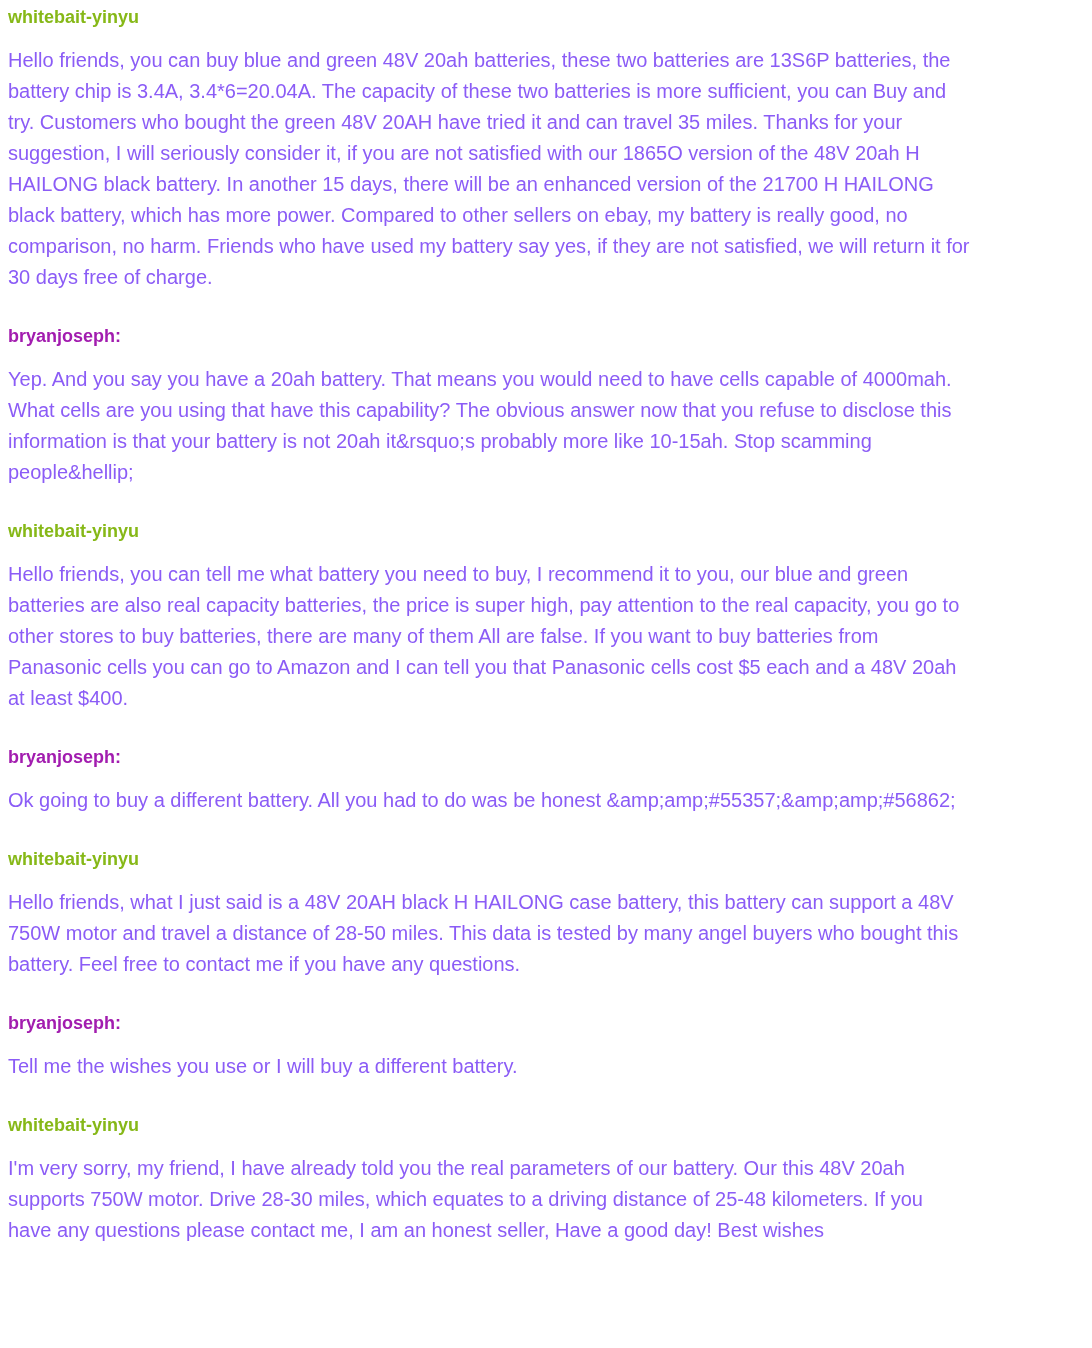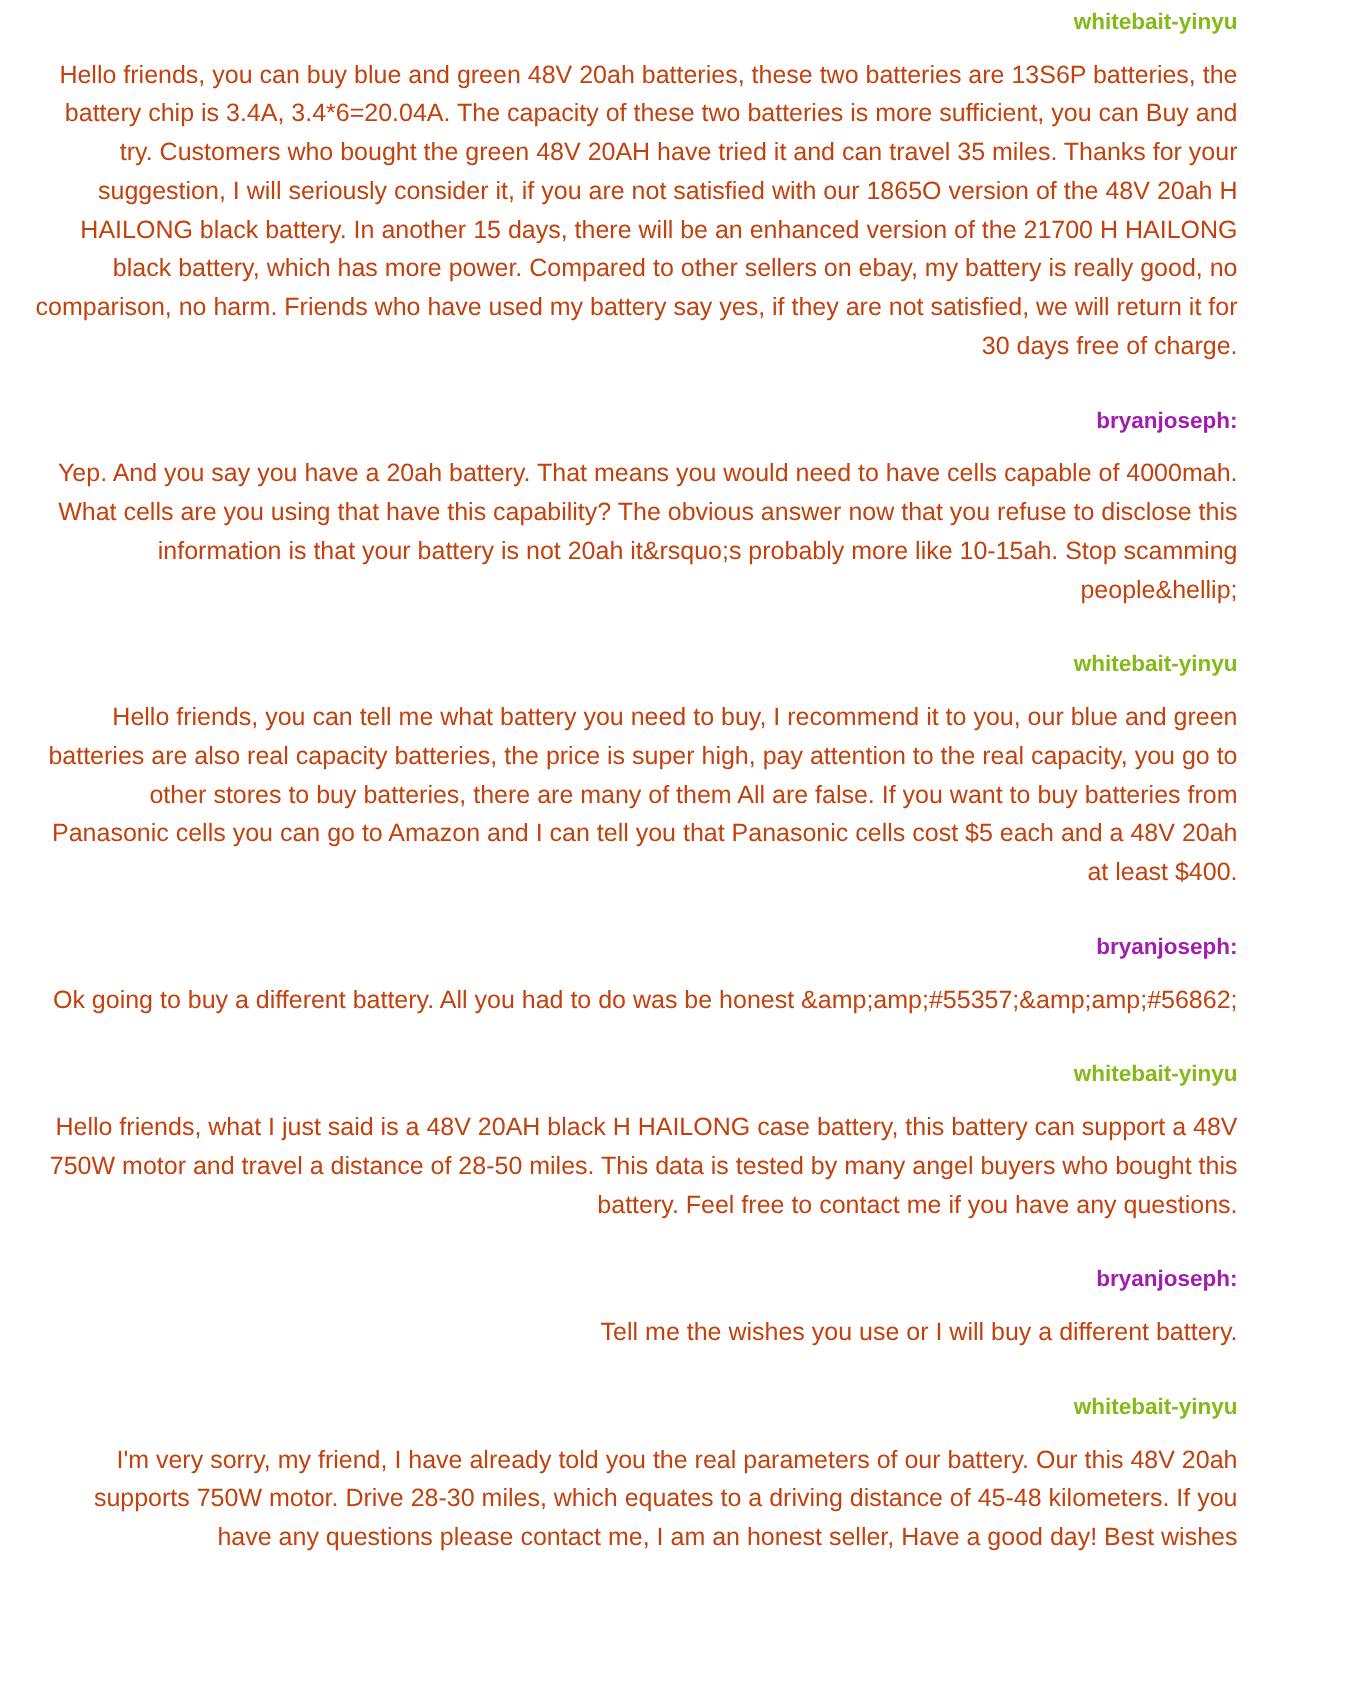--- a/index.html
+++ b/index.html
@@ -7,42 +7,41 @@
     padding: 0;
     background: #ffffff;
   }
   body {
     font-family: "Liberation Sans", sans-serif;
     -webkit-font-smoothing: antialiased;
   }
   .thread {
     box-sizing: content-box;
     max-width: 962px;
-    padding: 6px 24px 20px 28px;
-    text-align: right;
+    padding: 6px 24px 20px 8px;
   }
   .message {
     margin: 0 0 32px 0;
   }
   .message:last-child {
     margin-bottom: 0;
   }
   .username {
     font-size: 18px;
     font-weight: bold;
     line-height: 22px;
     margin: 0 0 17px 0;
     cursor: pointer;
   }
   .username.seller { color: #86b817; }
   .username.buyer  { color: #a21caf; }
   .text {
     font-size: 20px;
     line-height: 31px;
-    color: #c2410c;
+    color: #8b5cf6;
     margin: 0;
     word-wrap: break-word;
   }
 </style>
 </head>
 <body>
 
 <div class="thread">
 
   <div class="message">
@@ -70,16 +69,16 @@
     <p class="text">Hello friends, what I just said is a 48V 20AH black H HAILONG case battery, this battery can support a 48V 750W motor and travel a distance of 28-50 miles. This data is tested by many angel buyers who bought this battery. Feel free to contact me if you have any questions.</p>
   </div>
 
   <div class="message">
     <p class="username buyer">bryanjoseph:</p>
     <p class="text">Tell me the wishes you use or I will buy a different battery.</p>
   </div>
 
   <div class="message">
     <p class="username seller">whitebait-yinyu</p>
-    <p class="text">I'm very sorry, my friend, I have already told you the real parameters of our battery. Our this 48V 20ah supports 750W motor. Drive 28-30 miles, which equates to a driving distance of 45-48 kilometers. If you have any questions please contact me, I am an honest seller, Have a good day! Best wishes</p>
+    <p class="text">I'm very sorry, my friend, I have already told you the real parameters of our battery. Our this 48V 20ah supports 750W motor. Drive 28-30 miles, which equates to a driving distance of 25-48 kilometers. If you have any questions please contact me, I am an honest seller, Have a good day! Best wishes</p>
   </div>
 
 </div>
 
 </body></html>

